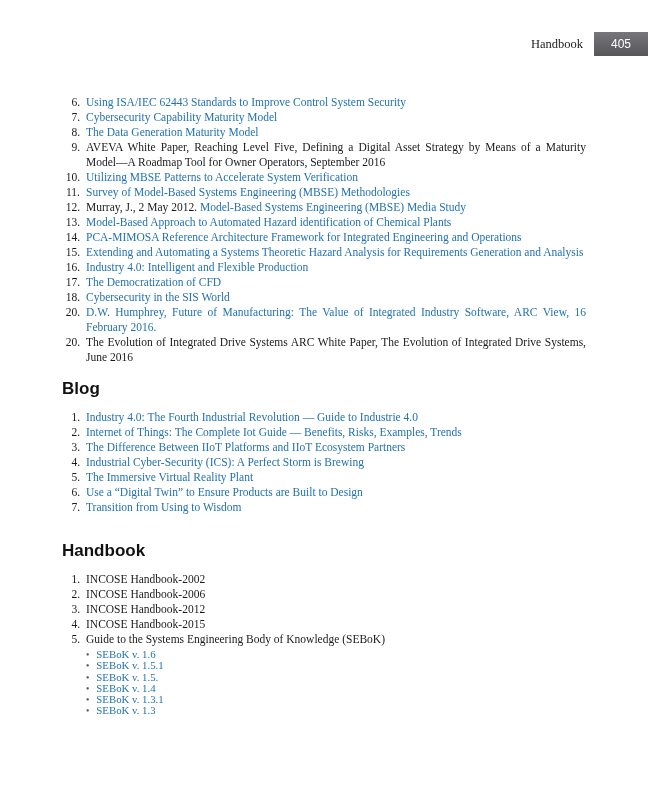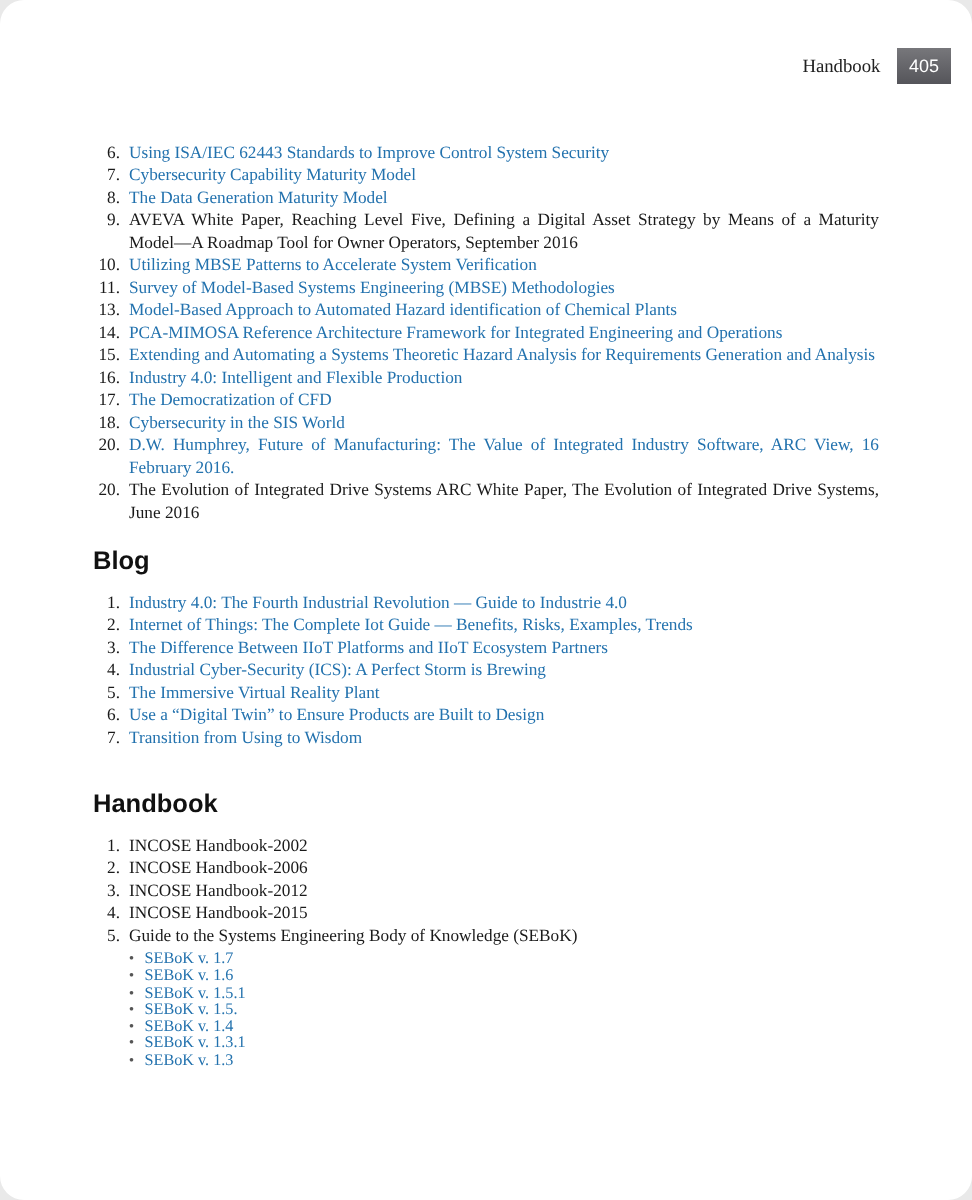--- a/index.html
+++ b/index.html
@@ -5,42 +5,40 @@
   * { margin: 0; padding: 0; box-sizing: border-box; }
   html, body { background: #e9e9e9; }
   body { width: 648px; font-family: "Liberation Serif", serif; }
   .page {
     position: relative;
     width: 648px;
     height: 800px;
     background: #ffffff;
     overflow: hidden;
     color: #1a1a1a;
-    border-radius: 16px;
   }
   .running-header {
     position: absolute;
     top: 32px; left: 0; right: 0;
     display: flex;
     justify-content: flex-end;
     align-items: center;
   }
   .running-title {
     font-size: 12.5px;
     color: #222;
     margin-right: 11px;
   }
   .pagenum-box {
-    width: 36px; height: 24px;
+    width: 54px; height: 24px;
     background: linear-gradient(180deg, #77777b, #55555a);
     color: #fff;
     font-family: "Liberation Sans", sans-serif;
     font-size: 12px;
     display: flex; align-items: center; justify-content: center;
-    margin-right: 14px;
   }
   .content {
     position: absolute;
     top: 95px; left: 62px; right: 62px;
   }
   .row {
     display: flex;
     font-size: 11.5px;
     line-height: 15px;
   }
@@ -110,20 +108,24 @@
   </div>
         <div class="row">
     <span class="num">10.</span>
     <span class="txt"><a class="link">Utilizing MBSE Patterns to Accelerate System Verification</a></span>
   </div>
         <div class="row">
     <span class="num">11.</span>
     <span class="txt"><a class="link">Survey of Model-Based Systems Engineering (MBSE) Methodologies</a></span>
   </div>
         <div class="row">
+    <span class="num">12.</span>
+    <span class="txt"><span class="pre">Murray, J., 2 May 2012. </span><a class="link">Model-Based Systems Engineering (MBSE) Media Study</a></span>
+  </div>
+        <div class="row">
     <span class="num">13.</span>
     <span class="txt"><a class="link">Model-Based Approach to Automated Hazard identification of Chemical Plants</a></span>
   </div>
         <div class="row">
     <span class="num">14.</span>
     <span class="txt"><a class="link">PCA-MIMOSA Reference Architecture Framework for Integrated Engineering and Operations</a></span>
   </div>
         <div class="row">
     <span class="num">15.</span>
     <span class="txt"><a class="link">Extending and Automating a Systems Theoretic Hazard Analysis for Requirements Generation and Analysis</a></span>
@@ -200,24 +202,20 @@
   </div>
         <div class="row">
     <span class="num">4.</span>
     <span class="txt"><span class="pre">INCOSE Handbook-2015</span></span>
   </div>
         <div class="row">
     <span class="num">5.</span>
     <span class="txt"><span class="pre">Guide to the Systems Engineering Body of Knowledge (SEBoK)</span><div class="sub-list">
               <div class="sub-row">
                 <span class="bullet">●</span>
-                <a class="link">SEBoK v. 1.7</a>
-              </div>
-              <div class="sub-row">
-                <span class="bullet">●</span>
                 <a class="link">SEBoK v. 1.6</a>
               </div>
               <div class="sub-row">
                 <span class="bullet">●</span>
                 <a class="link">SEBoK v. 1.5.1</a>
               </div>
               <div class="sub-row">
                 <span class="bullet">●</span>
                 <a class="link">SEBoK v. 1.5.</a>
               </div>

